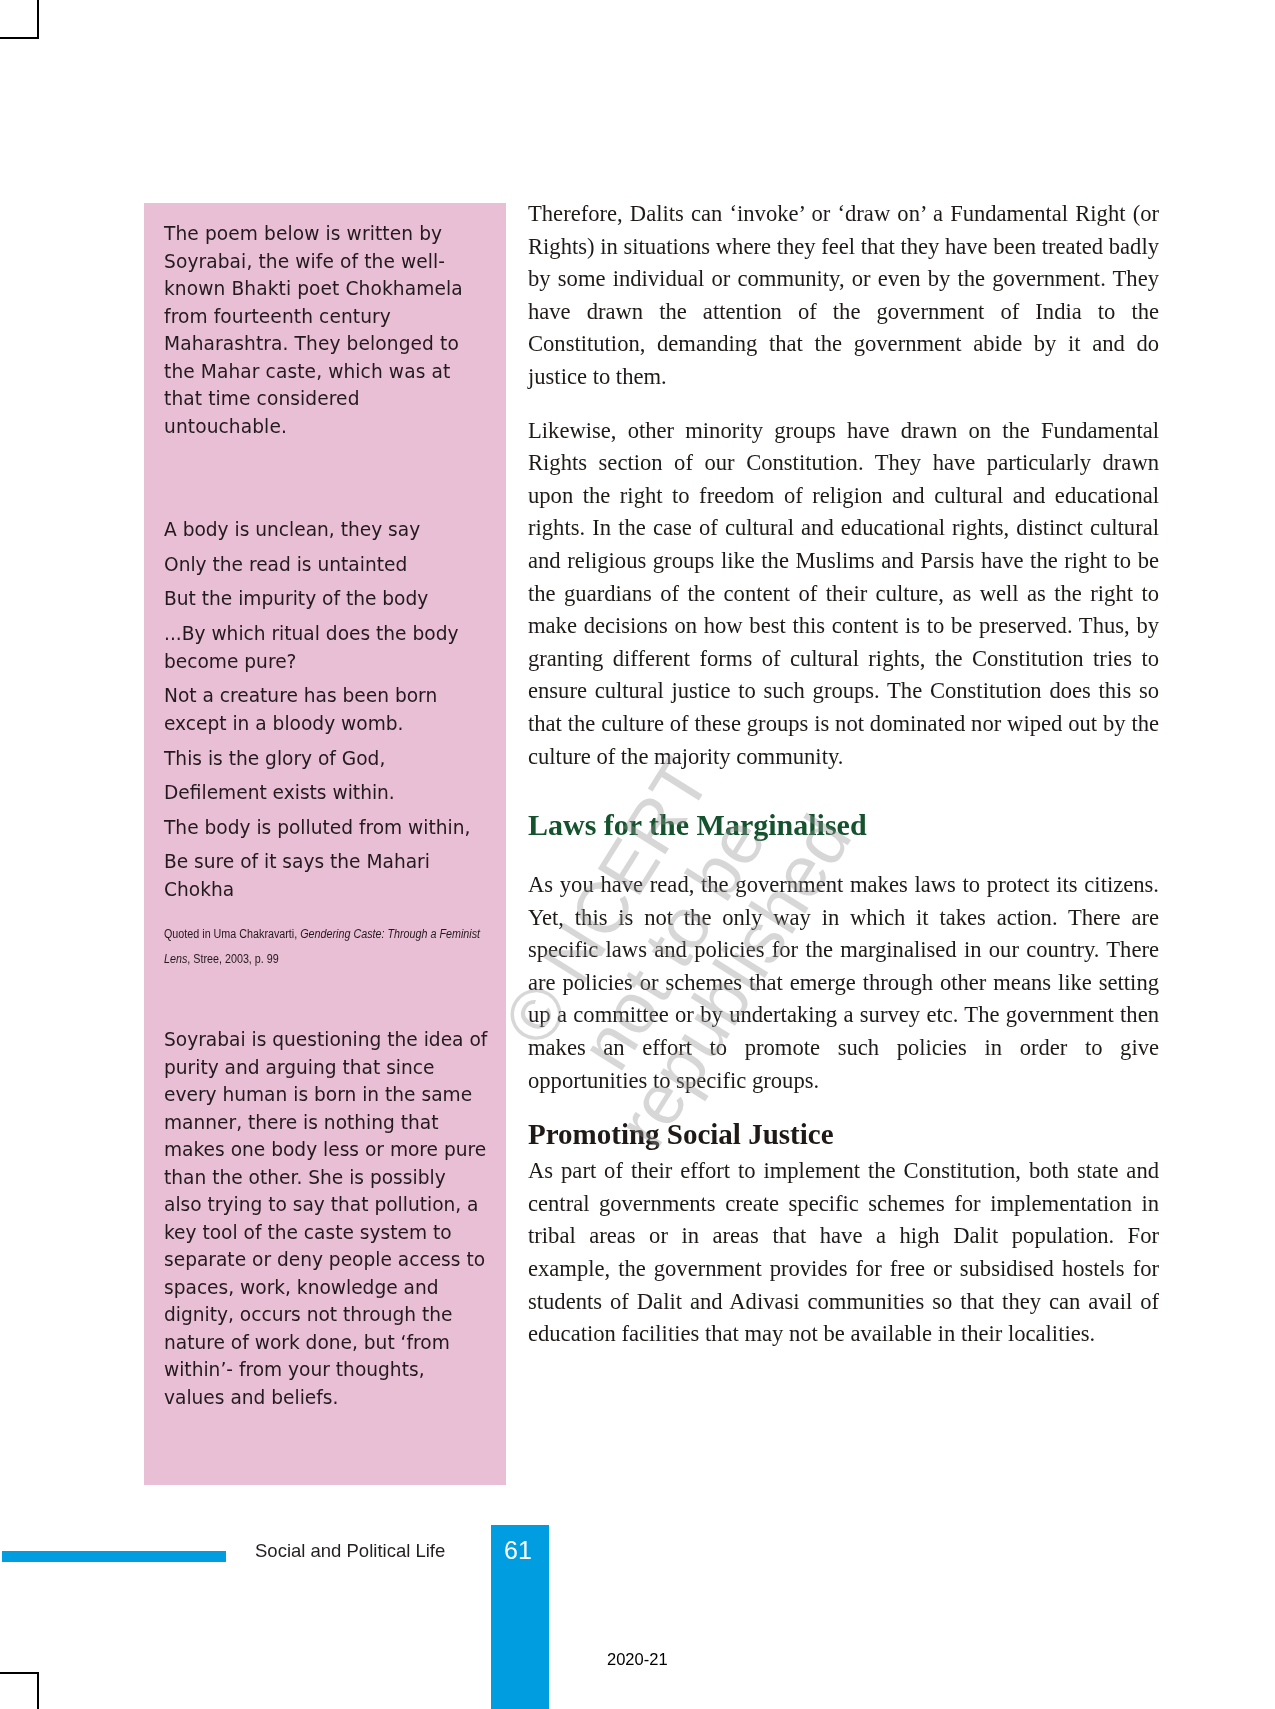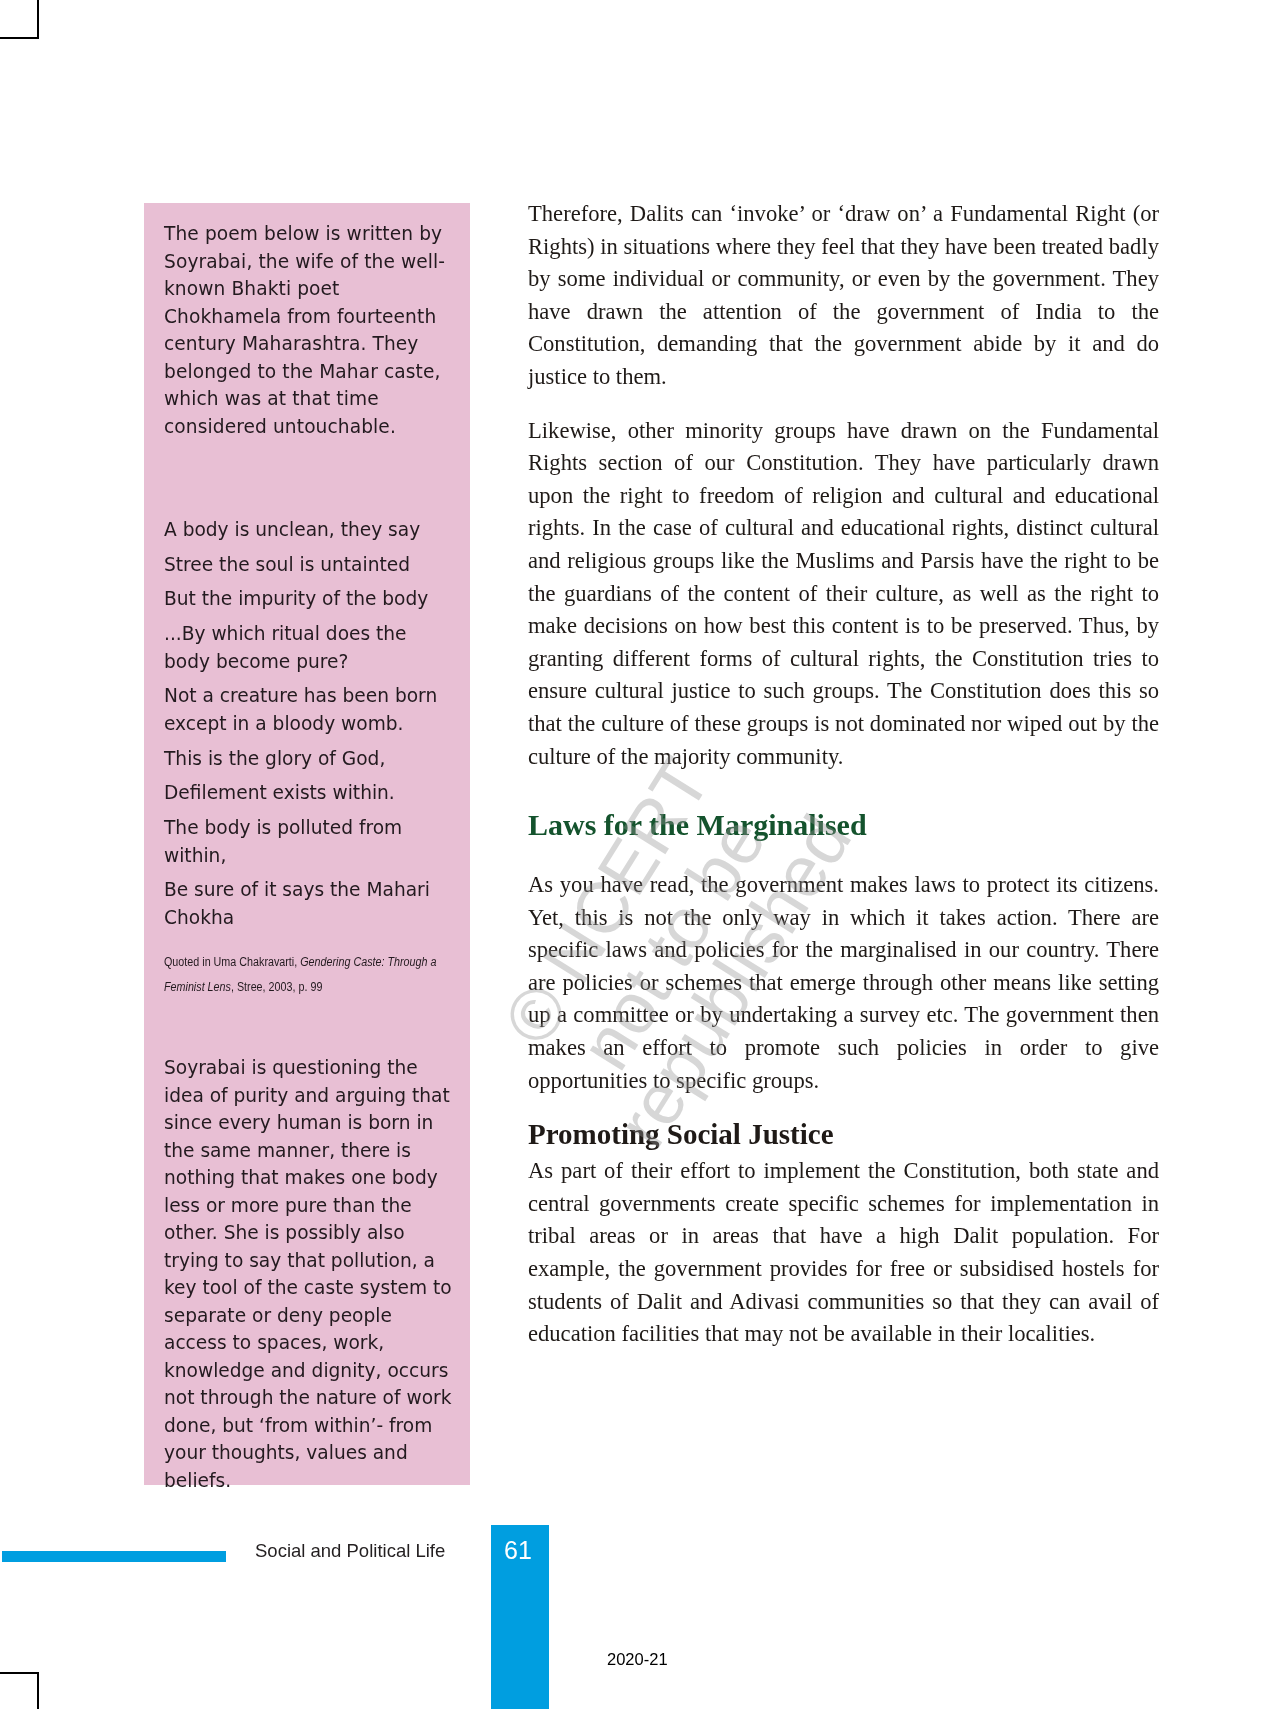--- a/index.html
+++ b/index.html
@@ -2,21 +2,21 @@
 <html><head>
 <meta charset="utf-8">
 <style>
   html, body { margin:0; padding:0; background:#ffffff; }
   body { width:1275px; height:1709px; position:relative; overflow:hidden; }
   .crop { position:absolute; border-color:#000; border-style:solid; border-width:0; }
   .crop-tl { left:0; top:0; width:37px; height:37px; border-right-width:2px; border-bottom-width:2px; }
   .crop-bl { left:0; top:1672px; width:37px; height:37px; border-right-width:2px; border-top-width:2px; }
 
   .sidebar {
-    position:absolute; left:144px; top:203px; width:326px; height:1282px;
+    position:absolute; left:144px; top:203px; width:362px; height:1282px;
     background:#e8bfd4; box-sizing:border-box; padding:17px 18px 16px 20px;
     color:#231a1f;
     font-family:"DejaVu Sans", sans-serif;
   }
   .sidebar .intro { font-size:18.6px; line-height:27.5px; margin:0; letter-spacing:0.1px; }
   .sidebar .poem { margin-top:76px; font-size:18.6px; }
   .sidebar .poem .stanza { margin:0 0 6.5px 0; line-height:28px; }
   .sidebar .citation { margin-top:18px; font-family:"Liberation Sans", sans-serif; font-size:12.5px; line-height:25px; transform:scaleX(0.86); transform-origin:left; width:116%; }
   .sidebar .citation i { font-style:italic; }
   .sidebar .commentary { margin-top:54px; font-size:18.6px; line-height:27.5px; }
@@ -49,21 +49,21 @@
 </head>
 <body>
 
 <div class="crop crop-tl"></div>
 <div class="crop crop-bl"></div>
 
 <aside class="sidebar">
   <p class="intro">The poem below is written by Soyrabai, the wife of the well-known Bhakti poet Chokhamela from fourteenth century Maharashtra. They belonged to the Mahar caste, which was at that time considered untouchable.</p>
   <div class="poem">
     <p class="stanza">A body is unclean, they say</p>
-    <p class="stanza">Stree the soul is untainted</p>
+    <p class="stanza">Only the read is untainted</p>
     <p class="stanza">But the impurity of the body</p>
     <p class="stanza">...By which ritual does the body become pure?</p>
     <p class="stanza">Not a creature has been born except in a bloody womb.</p>
     <p class="stanza">This is the glory of God,</p>
     <p class="stanza">Defilement exists within.</p>
     <p class="stanza">The body is polluted from within,</p>
     <p class="stanza">Be sure of it says the Mahari Chokha</p>
   </div>
   <div class="citation"><span>Quoted in Uma Chakravarti, </span><i>Gendering Caste: Through a Feminist Lens</i><span>, Stree, 2003, p. 99</span></div>
   <p class="commentary">Soyrabai is questioning the idea of purity and arguing that since every human is born in the same manner, there is nothing that makes one body less or more pure than the other. She is possibly also trying to say that pollution, a key tool of the caste system to separate or deny people access to spaces, work, knowledge and dignity, occurs not through the nature of work done, but ‘from within’- from your thoughts, values and beliefs.</p>

